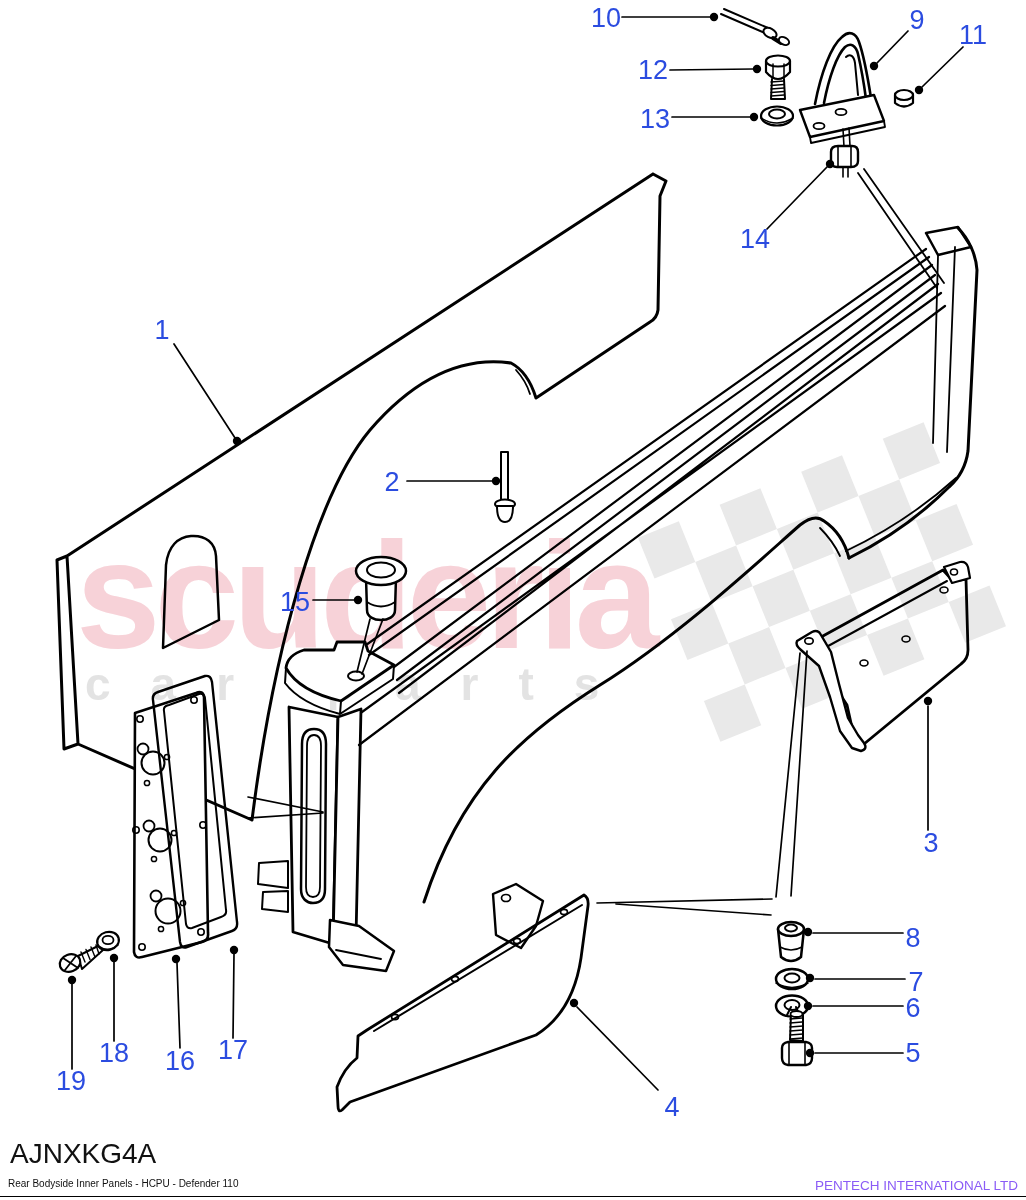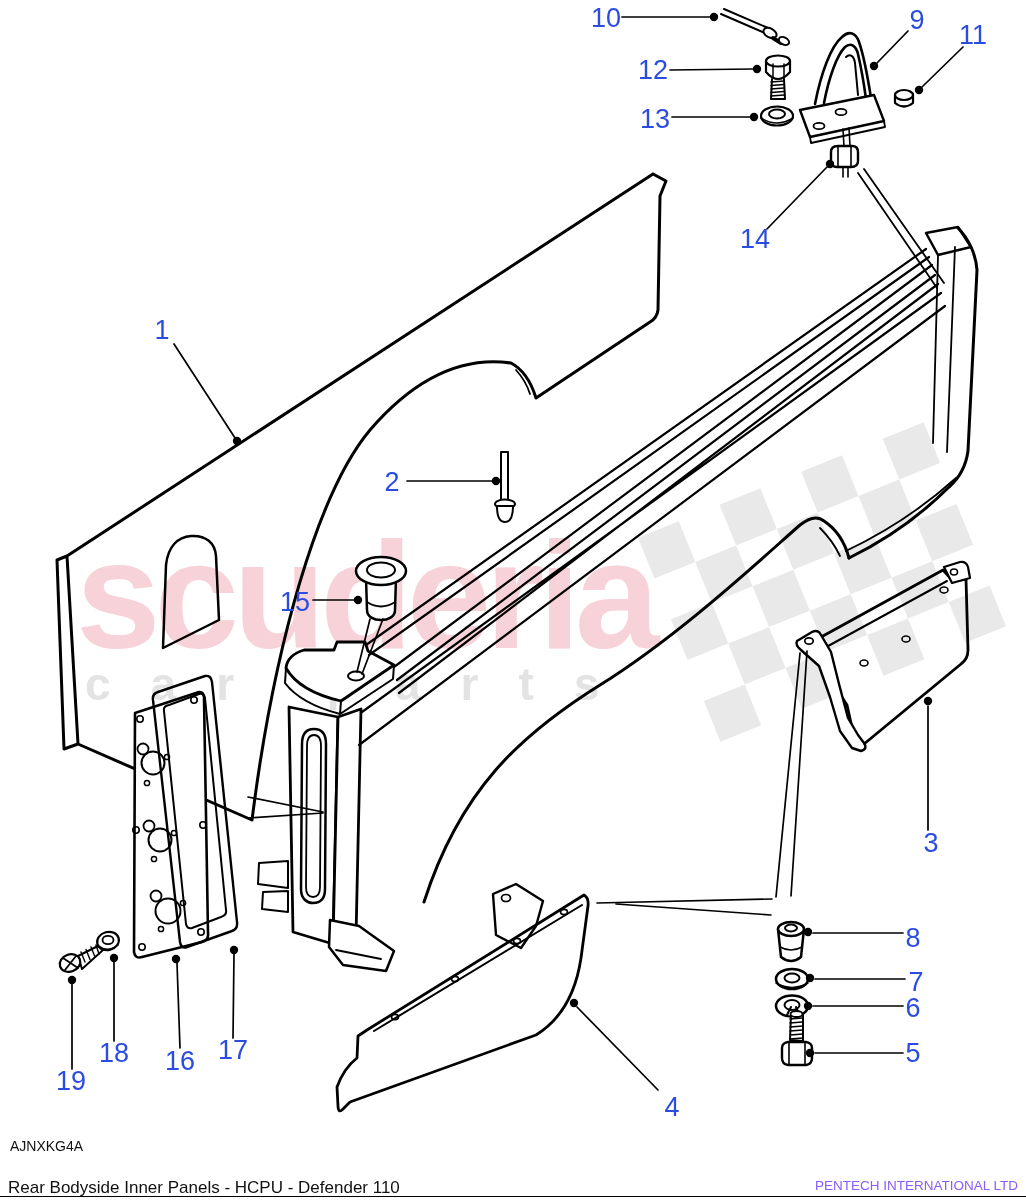--- a/index.html
+++ b/index.html
@@ -2,22 +2,22 @@
 <html><head>
 <meta charset="utf-8">
 <style>
   html,body{margin:0;padding:0;background:#fff;}
   .page{position:relative;width:1026px;height:1200px;background:#fff;overflow:hidden;
         font-family:"Liberation Sans",sans-serif;}
   svg{position:absolute;left:0;top:0;}
   .callout-num{font:27px "Liberation Sans",sans-serif;text-anchor:middle;}
   .wm-brand{font:bold 152px "Liberation Sans",sans-serif;letter-spacing:-6px;}
   .wm-tagline{font:bold 46px "Liberation Sans",sans-serif;letter-spacing:40px;}
-  .code-label{position:absolute;left:10px;top:1138px;font-size:14px;color:#111;}
-  .footer-left{position:absolute;left:8px;top:1178px;font-size:17px;color:#111;}
+  .code-label{position:absolute;left:10px;top:1138px;font-size:28px;color:#111;}
+  .footer-left{position:absolute;left:8px;top:1178px;font-size:10px;color:#111;}
   .footer-right{position:absolute;right:8px;top:1178px;font-size:13.5px;color:#8b5cf6;}
   .bottom-rule{position:absolute;left:0;top:1196px;width:1026px;height:0;
                border-top:1.5px solid #000;}
   path,ellipse,circle,line{vector-effect:none;}
 </style>
 </head>
 <body>
 
 <div class="page">
 

